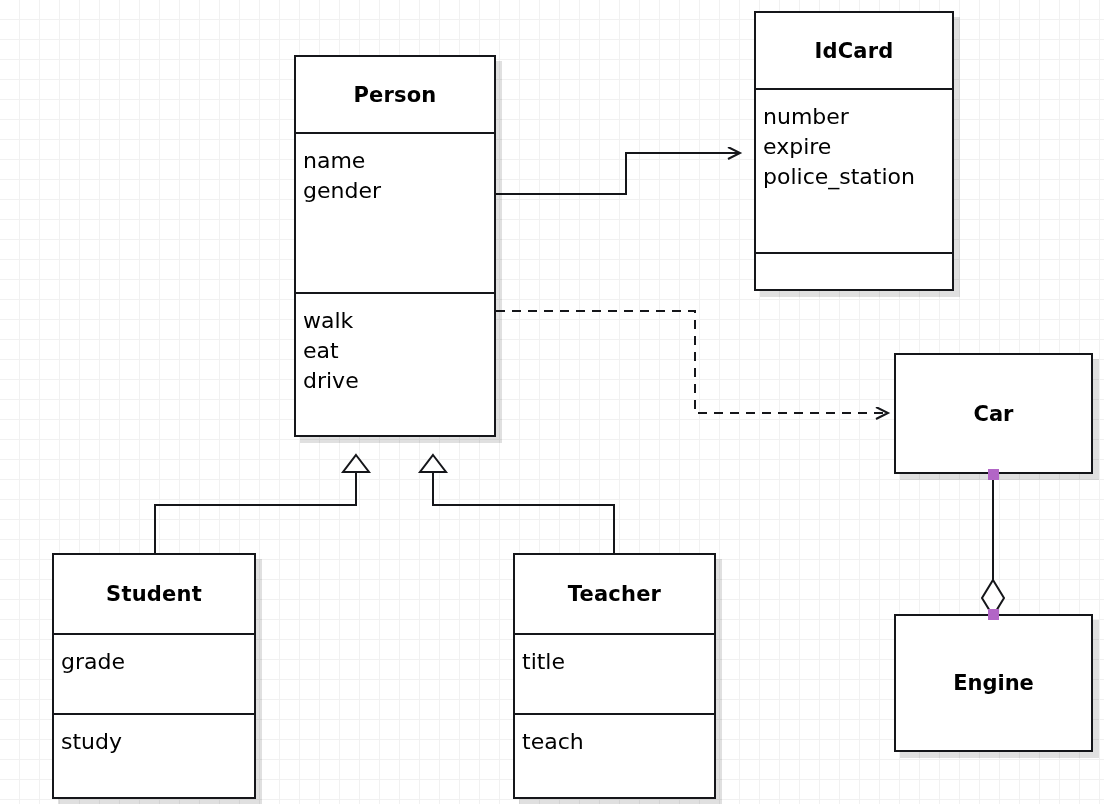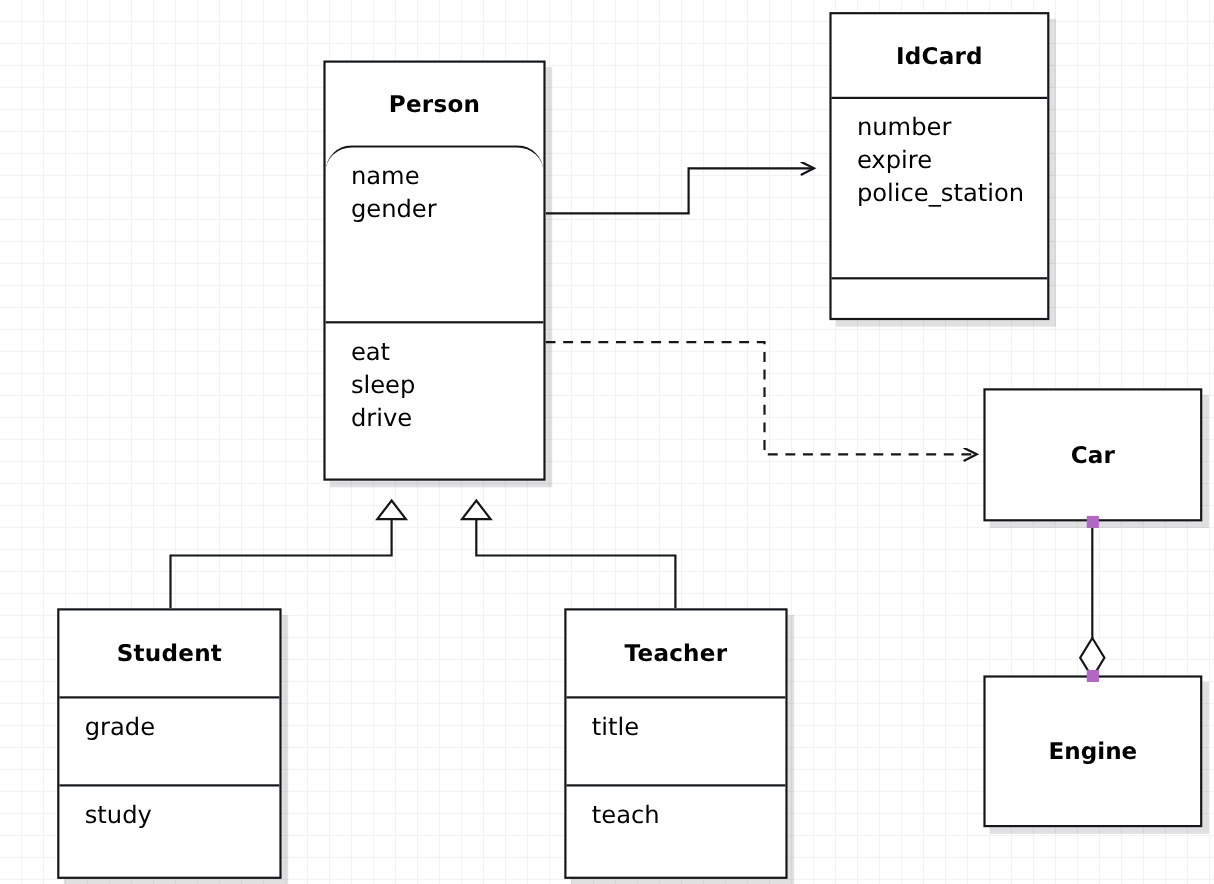--- a/index.html
+++ b/index.html
@@ -40,21 +40,21 @@
     align-items: center;
     justify-content: center;
     font-weight: bold;
     font-size: 21px;
     color: #000000;
     letter-spacing: 0.2px;
   }
   .cls-section {
     box-sizing: border-box;
     border-top: 2px solid #15161a;
-    padding: 12px 0 0 22px;
+    padding: 12px 0 0 6px;
   }
   .cls-line {
     font-size: 22px;
     line-height: 30px;
     color: #000000;
     white-space: nowrap;
     padding-left: 1px;
   }
   .title-only {
     display: flex;
@@ -104,27 +104,27 @@
     <g>
       <path d="M 993 474 L 993 592" fill="none" stroke="#15161a" stroke-width="2"></path>
       <path d="M 993 580 L 1004 598 L 993 616 L 982 598 Z" fill="#ffffff" stroke="#15161a" stroke-width="2" stroke-linejoin="miter"></path>
     </g>
   </svg>
 
   <div class="uml-class" style="left:294px; top:55px; width:202px; height:382px;">
     <div class="cls-title" style="height:75px;">
       <span>Person</span>
     </div>
-    <div class="cls-section" style="height:160px;border-radius:24px;">
+    <div class="cls-section" style="height:160px;">
       <div class="cls-line">name</div>
       <div class="cls-line">gender</div>
     </div>
     <div class="cls-section" style="height:163px;">
+      <div class="cls-line">walk</div>
       <div class="cls-line">eat</div>
-      <div class="cls-line">sleep</div>
       <div class="cls-line">drive</div>
     </div>
   </div>
 
   <div class="uml-class" style="left:754px; top:11px; width:200px; height:280px;">
     <div class="cls-title" style="height:75px;">
       <span>IdCard</span>
     </div>
     <div class="cls-section" style="height:164px;">
       <div class="cls-line">number</div>

